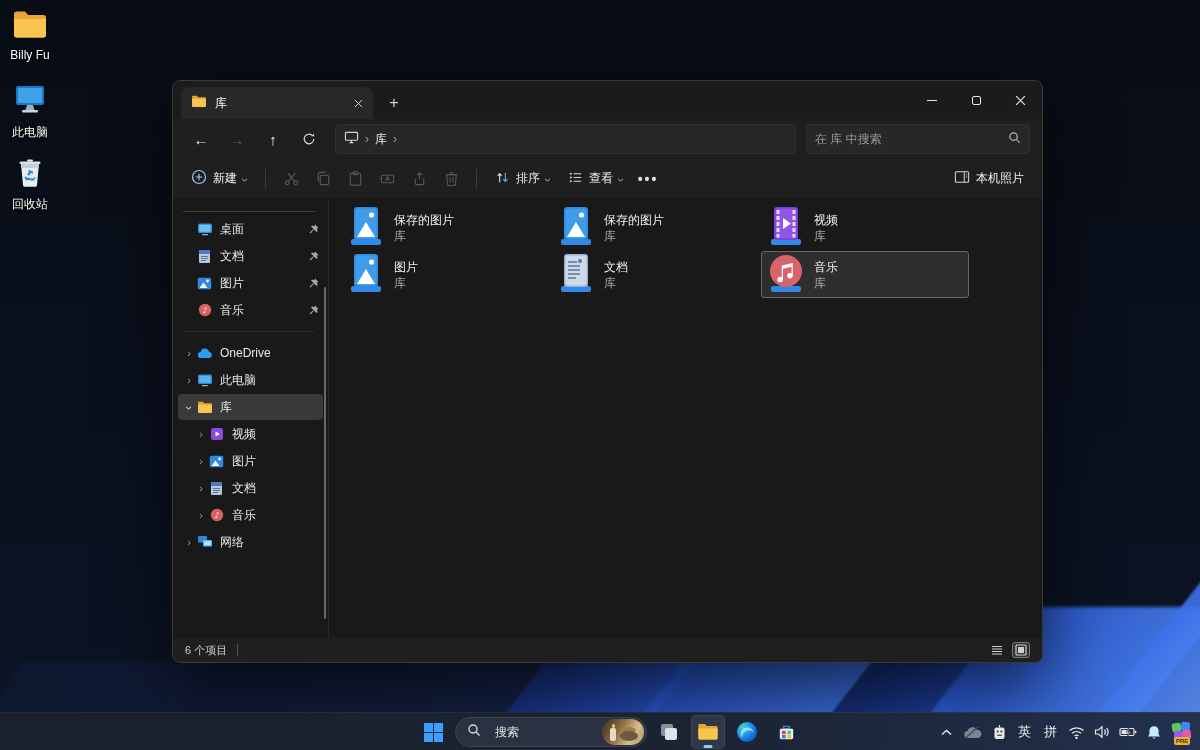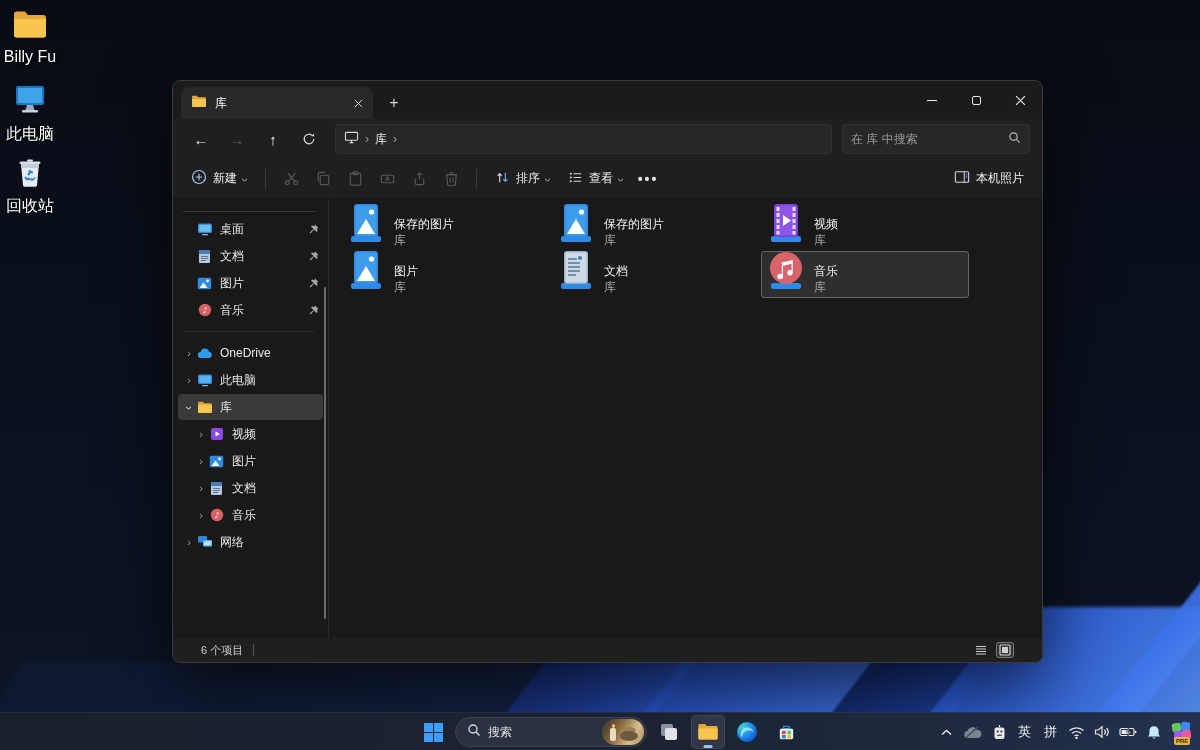--- a/index.html
+++ b/index.html
@@ -14,21 +14,21 @@
   .w1 { left:520px; width:150px; height:95px;  background:linear-gradient(100deg,#16307f,#2a55c8); }
   .w2 { left:660px; width:190px; height:100px; background:linear-gradient(100deg,#2753c8,#3f74ea); }
   .w3 { left:850px; width:120px; height:105px; background:linear-gradient(100deg,#142c74,#1f45a8); }
   .w4 { left:960px; width:210px; height:135px; background:linear-gradient(100deg,#2a5ad8,#4b84f4); }
   .w5 { left:1140px; width:120px; height:165px; background:linear-gradient(100deg,#3b6ee8,#6098f8); }
   .wleft { position:absolute; left:0; bottom:-20px; width:540px; height:70px; transform:skewX(-30deg);
     background:linear-gradient(90deg,#0e1830,#16244a); opacity:.8; filter:blur(2px); }
 
   
   .dicon { position:absolute; width:76px; display:flex; flex-direction:column; align-items:center; gap:4px; }
-  .dicon .lbl { font-size:16px; color:#fff; text-shadow:0 1px 3px #000, 0 0 2px #000; white-space:nowrap; }
+  .dicon .lbl { font-size:12px; color:#fff; text-shadow:0 1px 3px #000, 0 0 2px #000; white-space:nowrap; }
 
   
   .win { position:absolute; left:172px; top:80px; width:871px; height:583px;
     background:#1f1f1f; border:1px solid #3a3a3a; border-radius:8px;
     box-shadow:0 24px 70px rgba(0,0,0,.65); display:flex; flex-direction:column; overflow:hidden; }
 
   .titlebar { height:38px; display:flex; align-items:flex-end; position:relative; background:#1b1b1b; flex:0 0 38px; }
   .tab { margin-left:8px; width:192px; height:32px; background:#282828; border-radius:8px 8px 0 0;
     display:flex; align-items:center; padding:0 10px; gap:8px; }
   .tab .t-label { font-size:12px; color:#fff; flex:1; }
@@ -40,21 +40,21 @@
   .wc .sq { width:9px; height:9px; border:1px solid #e8e8e8; border-radius:2px; }
 
   .navbar { height:40px; display:flex; align-items:center; padding:0 12px; gap:4px; flex:0 0 40px; }
   .navbtn { width:32px; height:30px; display:flex; align-items:center; justify-content:center;
     font-size:15px; color:#e8e8e8; border-radius:4px; }
   .navbtn.disabled { color:#5c5c5c; }
   .crumbbar { flex:1; height:30px; background:#272727; border:1px solid #303030; border-radius:4px;
     margin:0 6px; display:flex; align-items:center; padding:0 8px; gap:6px; }
   .crumb { font-size:12px; color:#e8e8e8; }
   .crumb-sep { color:#9a9a9a; font-size:12px; }
-  .searchbox { width:188px; height:30px; background:#272727; border:1px solid #303030; border-radius:4px;
+  .searchbox { width:224px; height:30px; background:#272727; border:1px solid #303030; border-radius:4px;
     display:flex; align-items:center; padding:0 8px; }
   .searchbox input { flex:1; background:transparent; border:none; outline:none; color:#e0e0e0; font-size:12px;
     font-family:"Liberation Sans","DejaVu Sans",sans-serif; }
   .searchbox input::placeholder { color:#9a9a9a; }
 
   .cmdbar { height:40px; display:flex; align-items:center; padding:0 10px; gap:2px; border-bottom:1px solid #161616; flex:0 0 40px; }
   .cmdbtn { display:flex; align-items:center; gap:6px; padding:6px 8px; border-radius:4px; font-size:12px; color:#f0f0f0; }
   .cmdbtn .chev { color:#9a9a9a; }
   .cmd-ico { width:30px; height:30px; display:flex; align-items:center; justify-content:center; border-radius:4px; }
   .vdiv { width:1px; height:20px; background:#3a3a3a; margin:0 8px; }
@@ -72,43 +72,43 @@
   .srow .chevc { width:14px; text-align:center; color:#9a9a9a; font-size:11px; flex:0 0 14px; }
   .srow .sic { width:17px; height:17px; margin-right:7px; display:flex; align-items:center; justify-content:center; flex:0 0 17px; }
   .srow .pin { margin-left:auto; display:flex; }
   .srow.pinned { padding-left:18px; }
   .srow.child { padding-left:16px; }
   .sb-scroll { position:absolute; right:2px; top:88px; width:2px; height:332px; background:#6a6a6a; border-radius:2px; }
   .vsep { width:1px; background:#2a2a2a; flex:0 0 1px; }
 
   .content { flex:1; padding:5px 0 0 12px; }
   .grid { display:grid; grid-template-columns:repeat(3,210px); grid-auto-rows:47px; }
-  .tile { width:208px; display:flex; align-items:flex-end; gap:10px; padding:2px 6px; border-radius:3px; border:1px solid transparent; }
+  .tile { width:208px; display:flex; align-items:center; gap:10px; padding:2px 6px; border-radius:3px; border:1px solid transparent; }
   .tile.sel { background:#2e2e2e; border-color:#666; }
   .tile .tname { font-size:12px; color:#f0f0f0; line-height:16px; }
   .tile .ttype { font-size:12px; color:#a8a8a8; line-height:16px; }
 
-  .statusbar { height:24px; flex:0 0 24px; display:flex; align-items:center; padding:0 28px; background:#1f1f1f; }
+  .statusbar { height:24px; flex:0 0 24px; display:flex; align-items:center; padding:0 12px; background:#1f1f1f; }
   .statusbar .cnt { font-size:11px; color:#cfcfcf; }
   .statusbar .stdiv { width:1px; height:12px; background:#555; margin-left:10px; }
   .stview { margin-left:auto; display:flex; gap:6px; }
   .stv { width:18px; height:16px; display:flex; align-items:center; justify-content:center; border-radius:3px; border:1px solid transparent; }
   .stv.active { border-color:#7a7a7a; background:#333; }
 
   
   .taskbar { position:absolute; left:0; bottom:0; width:1200px; height:38px;
     background:linear-gradient(90deg,#1a202c 0%,#1b2332 55%,#202b42 85%,#243250 100%);
     border-top:1px solid rgba(255,255,255,.05); }
   .tb-center { position:absolute; left:416px; top:0; height:38px; display:flex; align-items:center; gap:5px; }
   .tb-btn { width:34px; height:34px; border-radius:5px; display:flex; align-items:center; justify-content:center; position:relative; }
   .tb-btn.active { background:rgba(255,255,255,.09); box-shadow:inset 0 0 0 1px rgba(255,255,255,.08); }
   .tb-btn.active::after { content:""; position:absolute; bottom:1px; left:50%; transform:translateX(-50%);
     width:9px; height:3px; border-radius:2px; background:#98c6f8; }
   .tb-search { width:192px; height:30px; border-radius:15px; background:#2a3140; border:1px solid #3a4254;
-    display:flex; align-items:center; gap:7px; padding:0 2px 0 11px; overflow:hidden; }
+    display:flex; align-items:center; gap:14px; padding:0 2px 0 11px; overflow:hidden; }
   .tb-search .txt { flex:1; font-size:12px; color:#e0e0e0; }
   .tb-widgetimg { width:42px; height:26px; border-radius:13px; position:relative; overflow:hidden; flex:0 0 42px;
     background:linear-gradient(120deg,#3a2e20 0%,#8a6a42 40%,#d9bc8d 70%,#b09468 100%); }
   .tb-widgetimg i { position:absolute; display:block; }
   .tb-widgetimg .stone { left:18px; top:12px; width:18px; height:10px; border-radius:50%; background:#6e5a3c; box-shadow:0 -6px 0 -2px #9a7f55; }
   .tb-widgetimg .candle { left:8px; top:9px; width:6px; height:13px; border-radius:2px; background:#e8dcc0; }
   .tb-widgetimg .flame { left:10px; top:5px; width:3px; height:4px; border-radius:50%; background:#f8c860; }
 
   .tb-tray { position:absolute; right:8px; top:0; height:38px; display:flex; align-items:center; gap:9px; }
   .tray-ico { display:flex; align-items:center; justify-content:center; min-width:16px; height:24px; }

